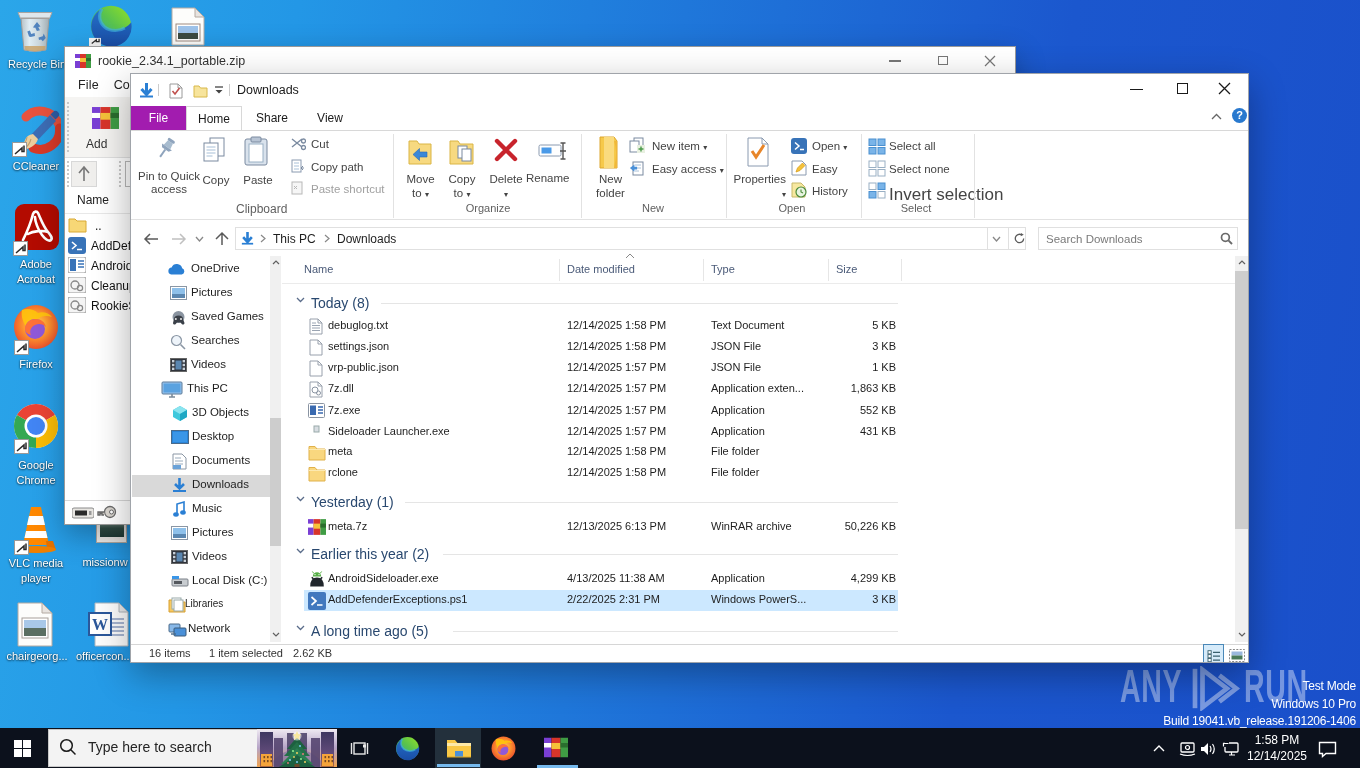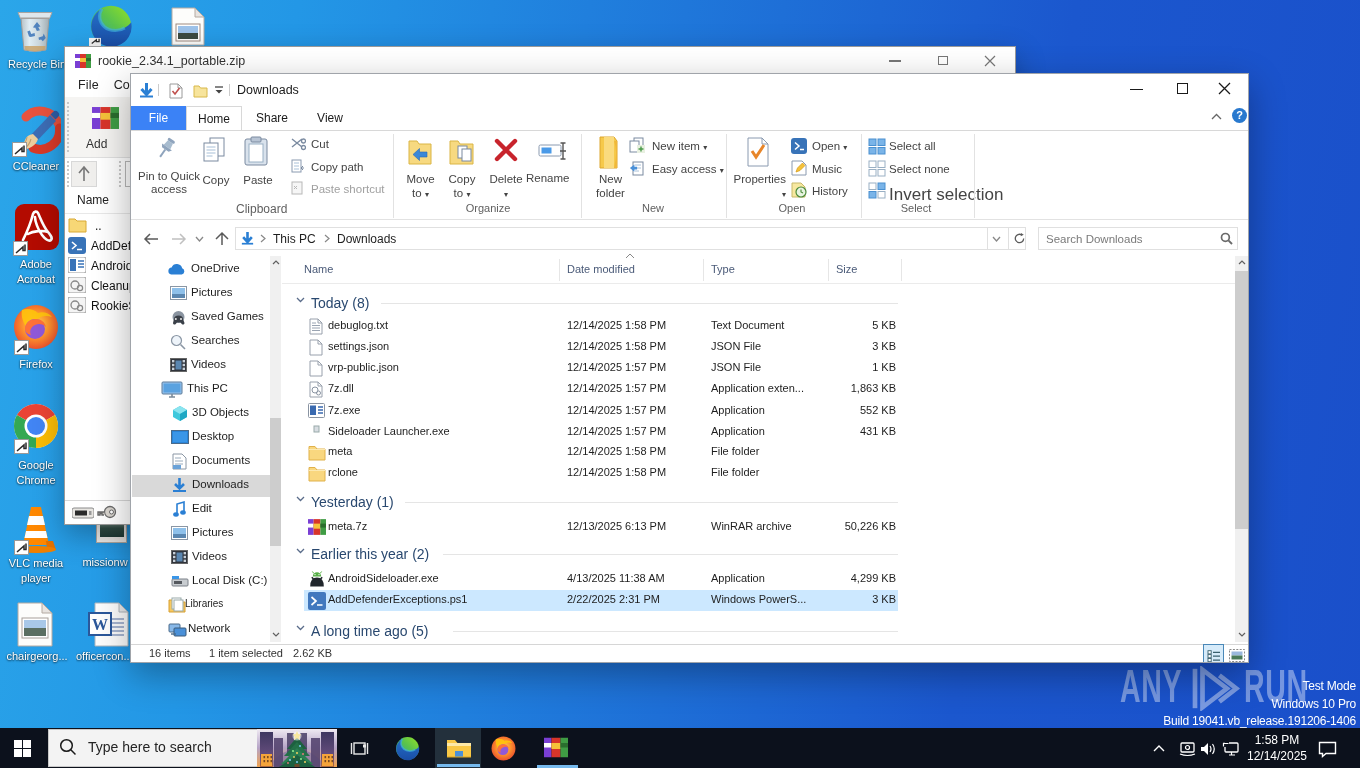--- a/index.html
+++ b/index.html
@@ -274,21 +274,21 @@
     </svg>
   <div class="abs" style="left:98px;top:10px;width:1px;height:12px;background:#ccc"></div>
   <div class="abs" style="left:106px;top:9px;font-size:12.5px;color:#1a1a1a">Downloads</div>
   <div class="abs" style="left:999px;top:15px;width:13px;height:1.4px;background:#1a1a1a"></div>
   <div class="abs" style="left:1046px;top:9px;width:10.5px;height:10.5px;border:1.3px solid #1a1a1a"></div>
   <svg class="abs" style="left:1087px;top:8px" width="13" height="13" viewBox="0 0 13 13">
       <path d="M1 1 L12 12 M12 1 L1 12" stroke="#1a1a1a" stroke-width="1.3"></path>
     </svg>
 
   <div class="abs" style="left:0px;top:32px;width:1118px;height:24px;background:#fff"></div>
-  <div class="abs" style="left:0px;top:32px;width:55px;height:24px;background:#3b82f6;color:#fff;font-size:12px;text-align:center;line-height:24px">File</div>
+  <div class="abs" style="left:0px;top:32px;width:55px;height:24px;background:#a21caf;color:#fff;font-size:12px;text-align:center;line-height:24px">File</div>
   <div class="abs" style="left:55px;top:32px;width:56px;height:24px;background:#fff;border:1px solid #d8d8d8;border-bottom:none;color:#1a1a1a;font-size:12px;text-align:center;line-height:24px">Home</div>
   <div class="abs" style="left:111px;top:32px;width:60px;height:24px;color:#1a1a1a;font-size:12px;text-align:center;line-height:24px">Share</div>
   <div class="abs" style="left:171px;top:32px;width:56px;height:24px;color:#1a1a1a;font-size:12px;text-align:center;line-height:24px">View</div>
   <svg class="abs" style="left:1080px;top:39px" width="11" height="7" viewBox="0 0 11 7">
       <path d="M1 6 L5.5 1.5 L10 6" stroke="#666" stroke-width="1.3" fill="none"></path>
     </svg>
   <div class="abs" style="left:1101px;top:34px;width:15px;height:15px;border-radius:8px;background:#2979ce;color:#fff;font-size:11px;font-weight:bold;text-align:center;line-height:15px">?</div>
 
   <div class="abs" style="left:0px;top:56px;width:1118px;height:90px;background:#fff;border-top:1px solid #d8d8d8;border-bottom:1px solid #e2e2e2"></div>
   <div id="ribbon">
@@ -390,21 +390,21 @@
     <div class="abs" style="left:600px;top:98px;width:55px;text-align:right;font-size:11.5px;color:#444;line-height:14px">Properties<br><span style="font-size:8px">▾</span></div>
     <svg class="abs" style="left:660px;top:64px" width="16" height="16" viewBox="0 0 16 16">
         <rect x="0" y="0" width="16" height="16" rx="3" fill="#3873b8"></rect>
         <path d="M4 4.5 l4 3.5 -4 3.5 M9 11.5 h4" stroke="#fff" stroke-width="1.5" fill="none"></path>
       </svg>
     <div class="abs" style="left:681px;top:66px;font-size:11.5px;color:#444">Open <span style="font-size:8px">▾</span></div>
     <svg class="abs" style="left:660px;top:86px" width="16" height="16" viewBox="0 0 16 16">
         <path d="M1 1 h10 l4 4 v10 h-14 Z" fill="#fff" stroke="#8a9ab0"></path>
         <path d="M5 12 l1.5 -4 5 -5 2.5 2.5 -5 5 Z" fill="#f5c23a" stroke="#d8a020" stroke-width=".8"></path>
       </svg>
-    <div class="abs" style="left:681px;top:89px;font-size:11.5px;color:#444">Music</div>
+    <div class="abs" style="left:681px;top:89px;font-size:11.5px;color:#444">Easy</div>
     <svg class="abs" style="left:660px;top:108px" width="16" height="16" viewBox="0 0 16 16">
         <path d="M1 1 h9 l4 4 v10 h-13 Z" fill="#f7e8a0" stroke="#c8b86a"></path>
         <circle cx="10" cy="10" r="5" fill="#e8f4e0" stroke="#4a8a3a" stroke-width="1.2"></circle>
         <path d="M10 7.5 V10 l2 1" stroke="#4a8a3a" stroke-width="1.1" fill="none"></path>
       </svg>
     <div class="abs" style="left:681px;top:111px;font-size:11.5px;color:#444">History</div>
     <div class="abs" style="left:637px;top:128px;width:48px;text-align:center;font-size:11px;color:#5f5f5f">Open</div>
     <div class="abs" style="left:730px;top:60px;width:1px;height:84px;background:#e2e2e2"></div>
 
     <svg class="abs" style="left:737px;top:64px" width="18" height="17" viewBox="0 0 18 17">
@@ -541,21 +541,21 @@
     <svg class="abs" style="left:41px;top:403px" width="15" height="17" viewBox="0 0 15 17">
         <path d="M7.5 1 V11 M3 7 L7.5 11.5 L12 7" stroke="#2a7fd4" stroke-width="2.6" fill="none"></path>
         <path d="M1 14 H14" stroke="#2a7fd4" stroke-width="2"></path>
       </svg>
     <div class="abs" style="left:61px;top:404px;font-size:11.5px">Downloads</div>
     <svg class="abs" style="left:42px;top:427px" width="13" height="17" viewBox="0 0 13 17">
         <path d="M4 13 V3 L11 1 V11" stroke="#2a7fd4" stroke-width="1.6" fill="none"></path>
         <ellipse cx="3" cy="13.5" rx="2.8" ry="2.2" fill="#2a7fd4"></ellipse>
         <ellipse cx="10" cy="11.5" rx="2.8" ry="2.2" fill="#2a7fd4"></ellipse>
       </svg>
-    <div class="abs" style="left:61px;top:428px;font-size:11.5px">Edit</div>
+    <div class="abs" style="left:61px;top:428px;font-size:11.5px">Music</div>
     <svg class="abs" style="left:40px;top:452px" width="17" height="14" viewBox="0 0 17 14">
         <rect x=".5" y=".5" width="16" height="13" fill="#fff" stroke="#8a96a4"></rect>
         <rect x="2" y="2" width="13" height="6" fill="#8ec0ea"></rect>
         <rect x="2" y="8" width="13" height="4" fill="#5a86b0"></rect>
       </svg>
     <div class="abs" style="left:61px;top:452px;font-size:11.5px">Pictures</div>
     <svg class="abs" style="left:40px;top:476px" width="17" height="14" viewBox="0 0 17 14">
         <rect x=".5" y=".5" width="16" height="13" fill="#30343c" stroke="#666"></rect>
         <rect x="2" y="2" width="2.4" height="2.4" fill="#c8d0d8"></rect>
         <rect x="2" y="5.8" width="2.4" height="2.4" fill="#c8d0d8"></rect>

